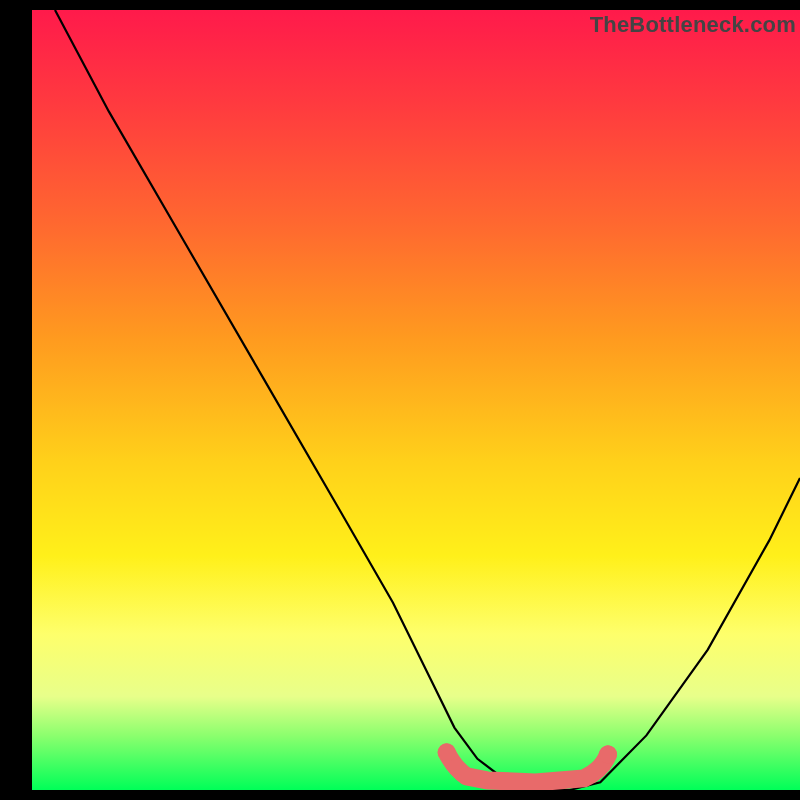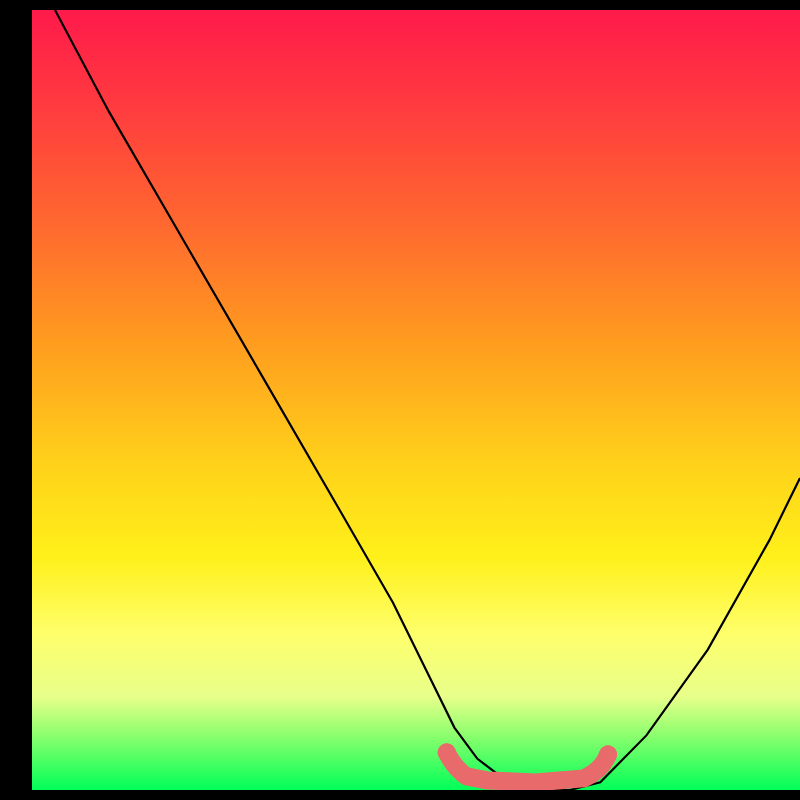--- a/index.html
+++ b/index.html
@@ -56,20 +56,21 @@
     color: #444;
     letter-spacing: 0.2px;
   }
 </style>
 </head>
 <body>
 
 <div class="frame">
   <div class="plot">
 
+    <div class="watermark">TheBottleneck.com</div>
 
     <svg class="overlay" viewBox="0 0 768 780" preserveAspectRatio="none">
       <g>
         <path id="curve-path" fill="none" stroke="#000000" stroke-width="2.2" d="M23.0 0.0 L76.8 101.4 L153.6 234.0 L230.4 366.6 L307.2 499.2 L361.0 592.8 L399.4 670.8 L422.4 717.6 L445.4 748.8 L476.2 772.2 L506.9 780.0 L537.6 780.0 L568.3 772.2 L614.4 725.4 L675.8 639.6 L737.3 530.4 L768.0 468.0"></path>
       </g>
       <g>
         <path id="flat-path" fill="none" stroke="#e86a6a" stroke-width="18" stroke-linecap="round" stroke-linejoin="round" d="M 414.7 742.4 Q 422.7 758.4 434.7 766.4 L 455.0 770.4 L 503.4 772.4 L 551.8 768.4 Q 570.0 760.4 576.0 744.4"></path>
         <circle id="flat-dot-left" r="9" fill="#e86a6a" cx="414.7" cy="742.4"></circle>
         <circle id="flat-dot-right" r="9" fill="#e86a6a" cx="576.0" cy="744.4"></circle>
       </g>

